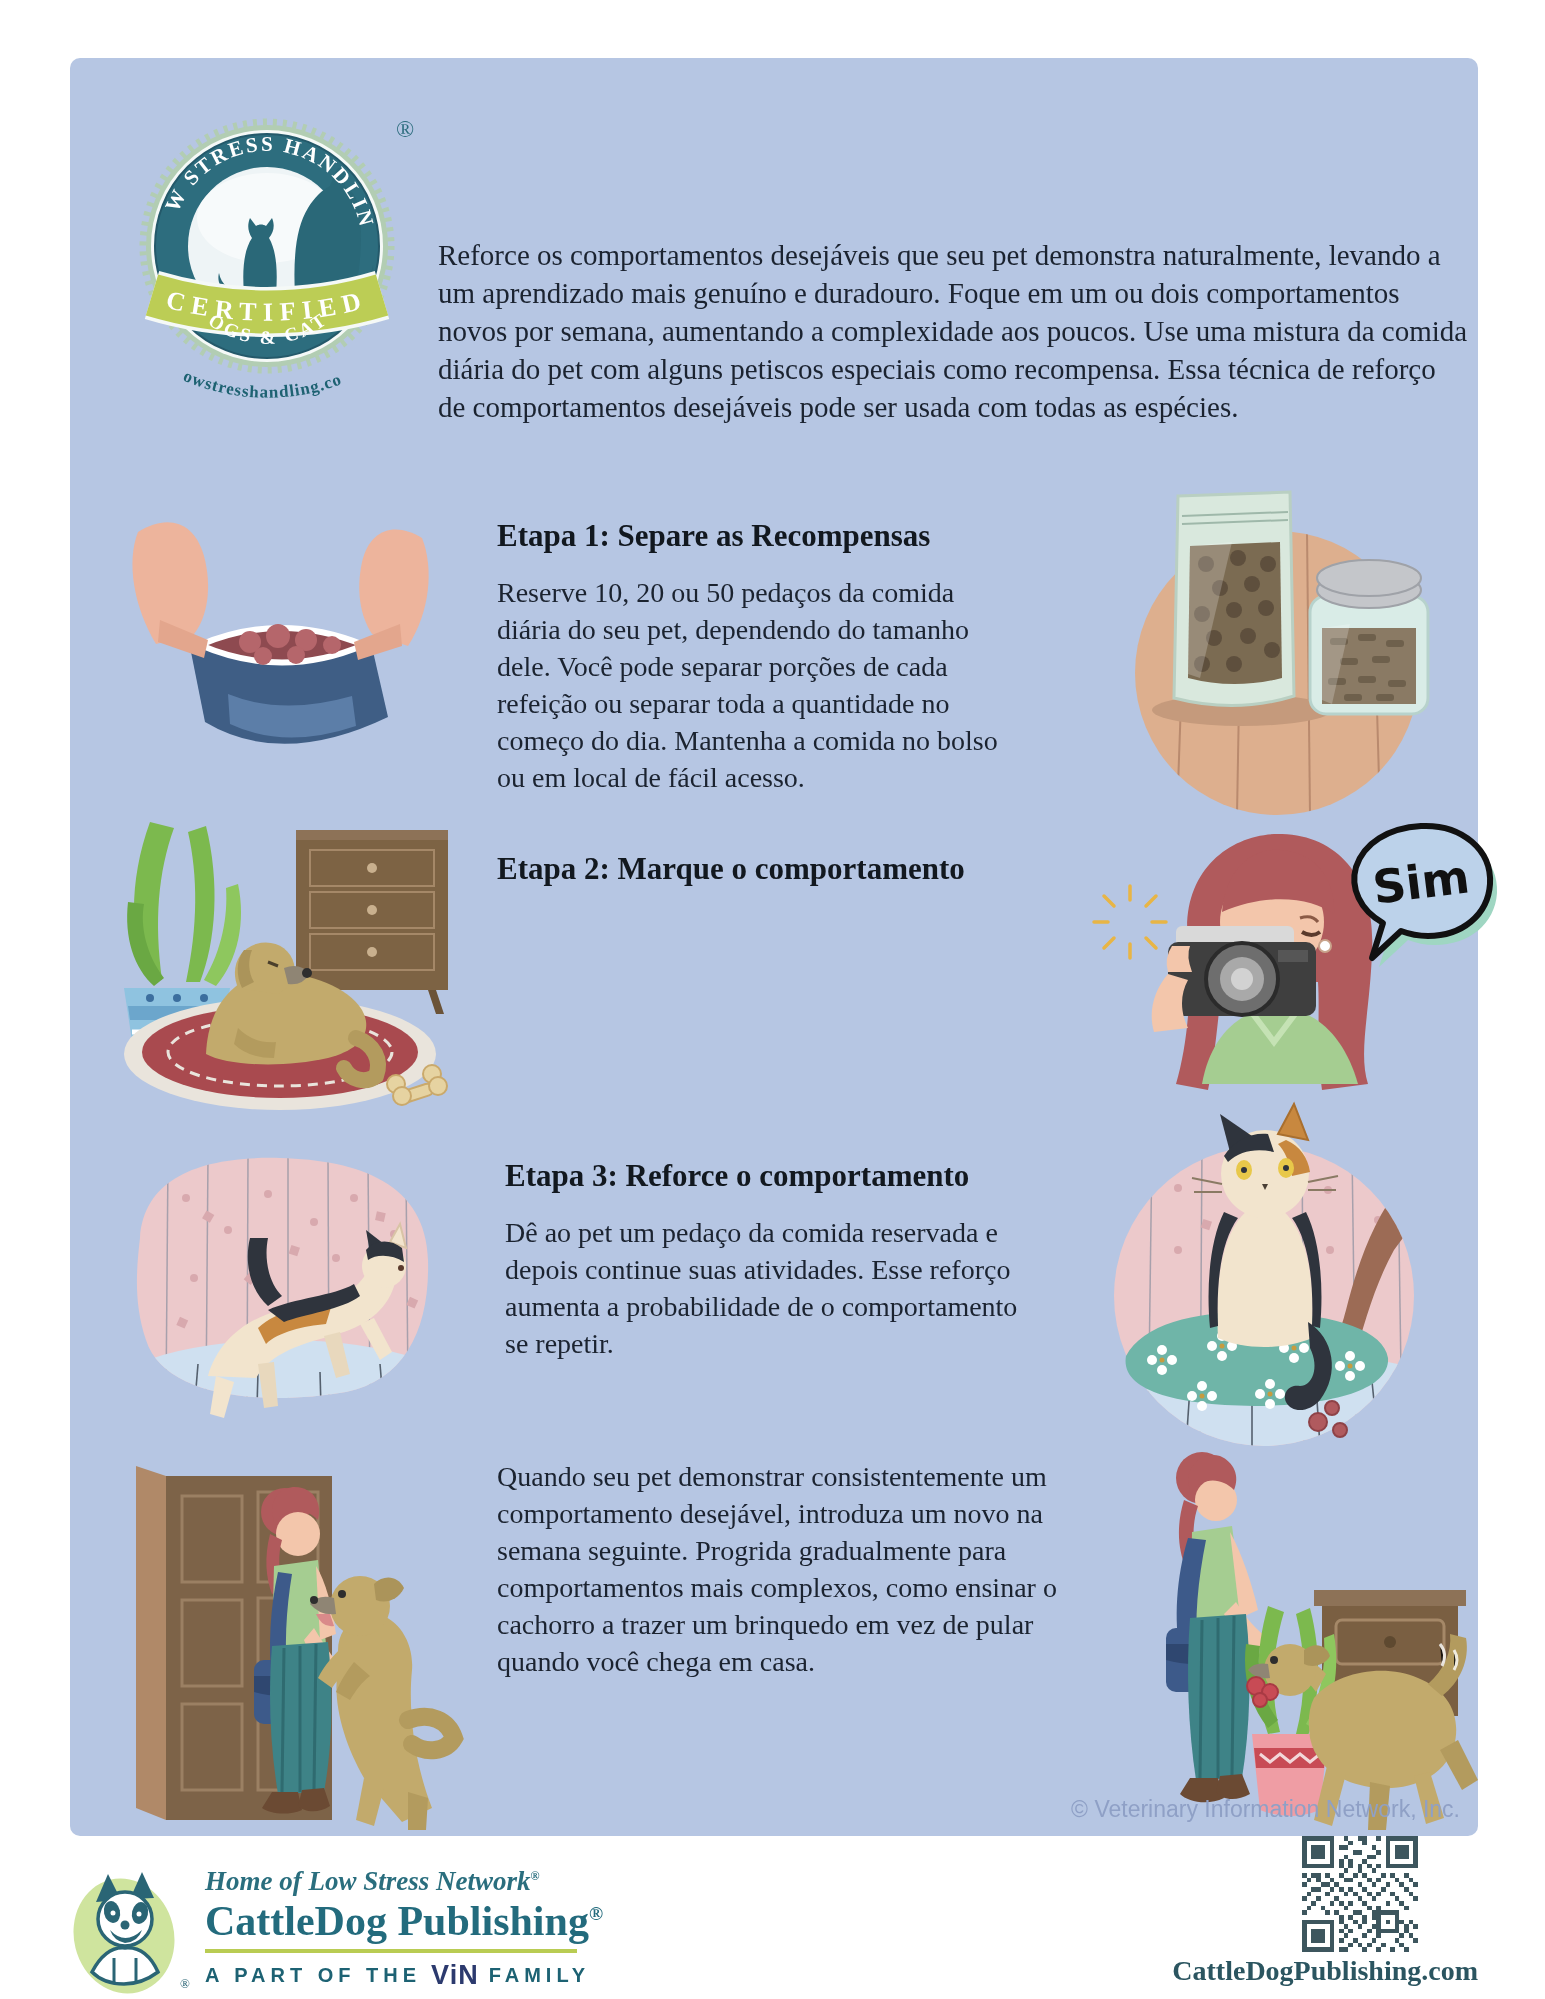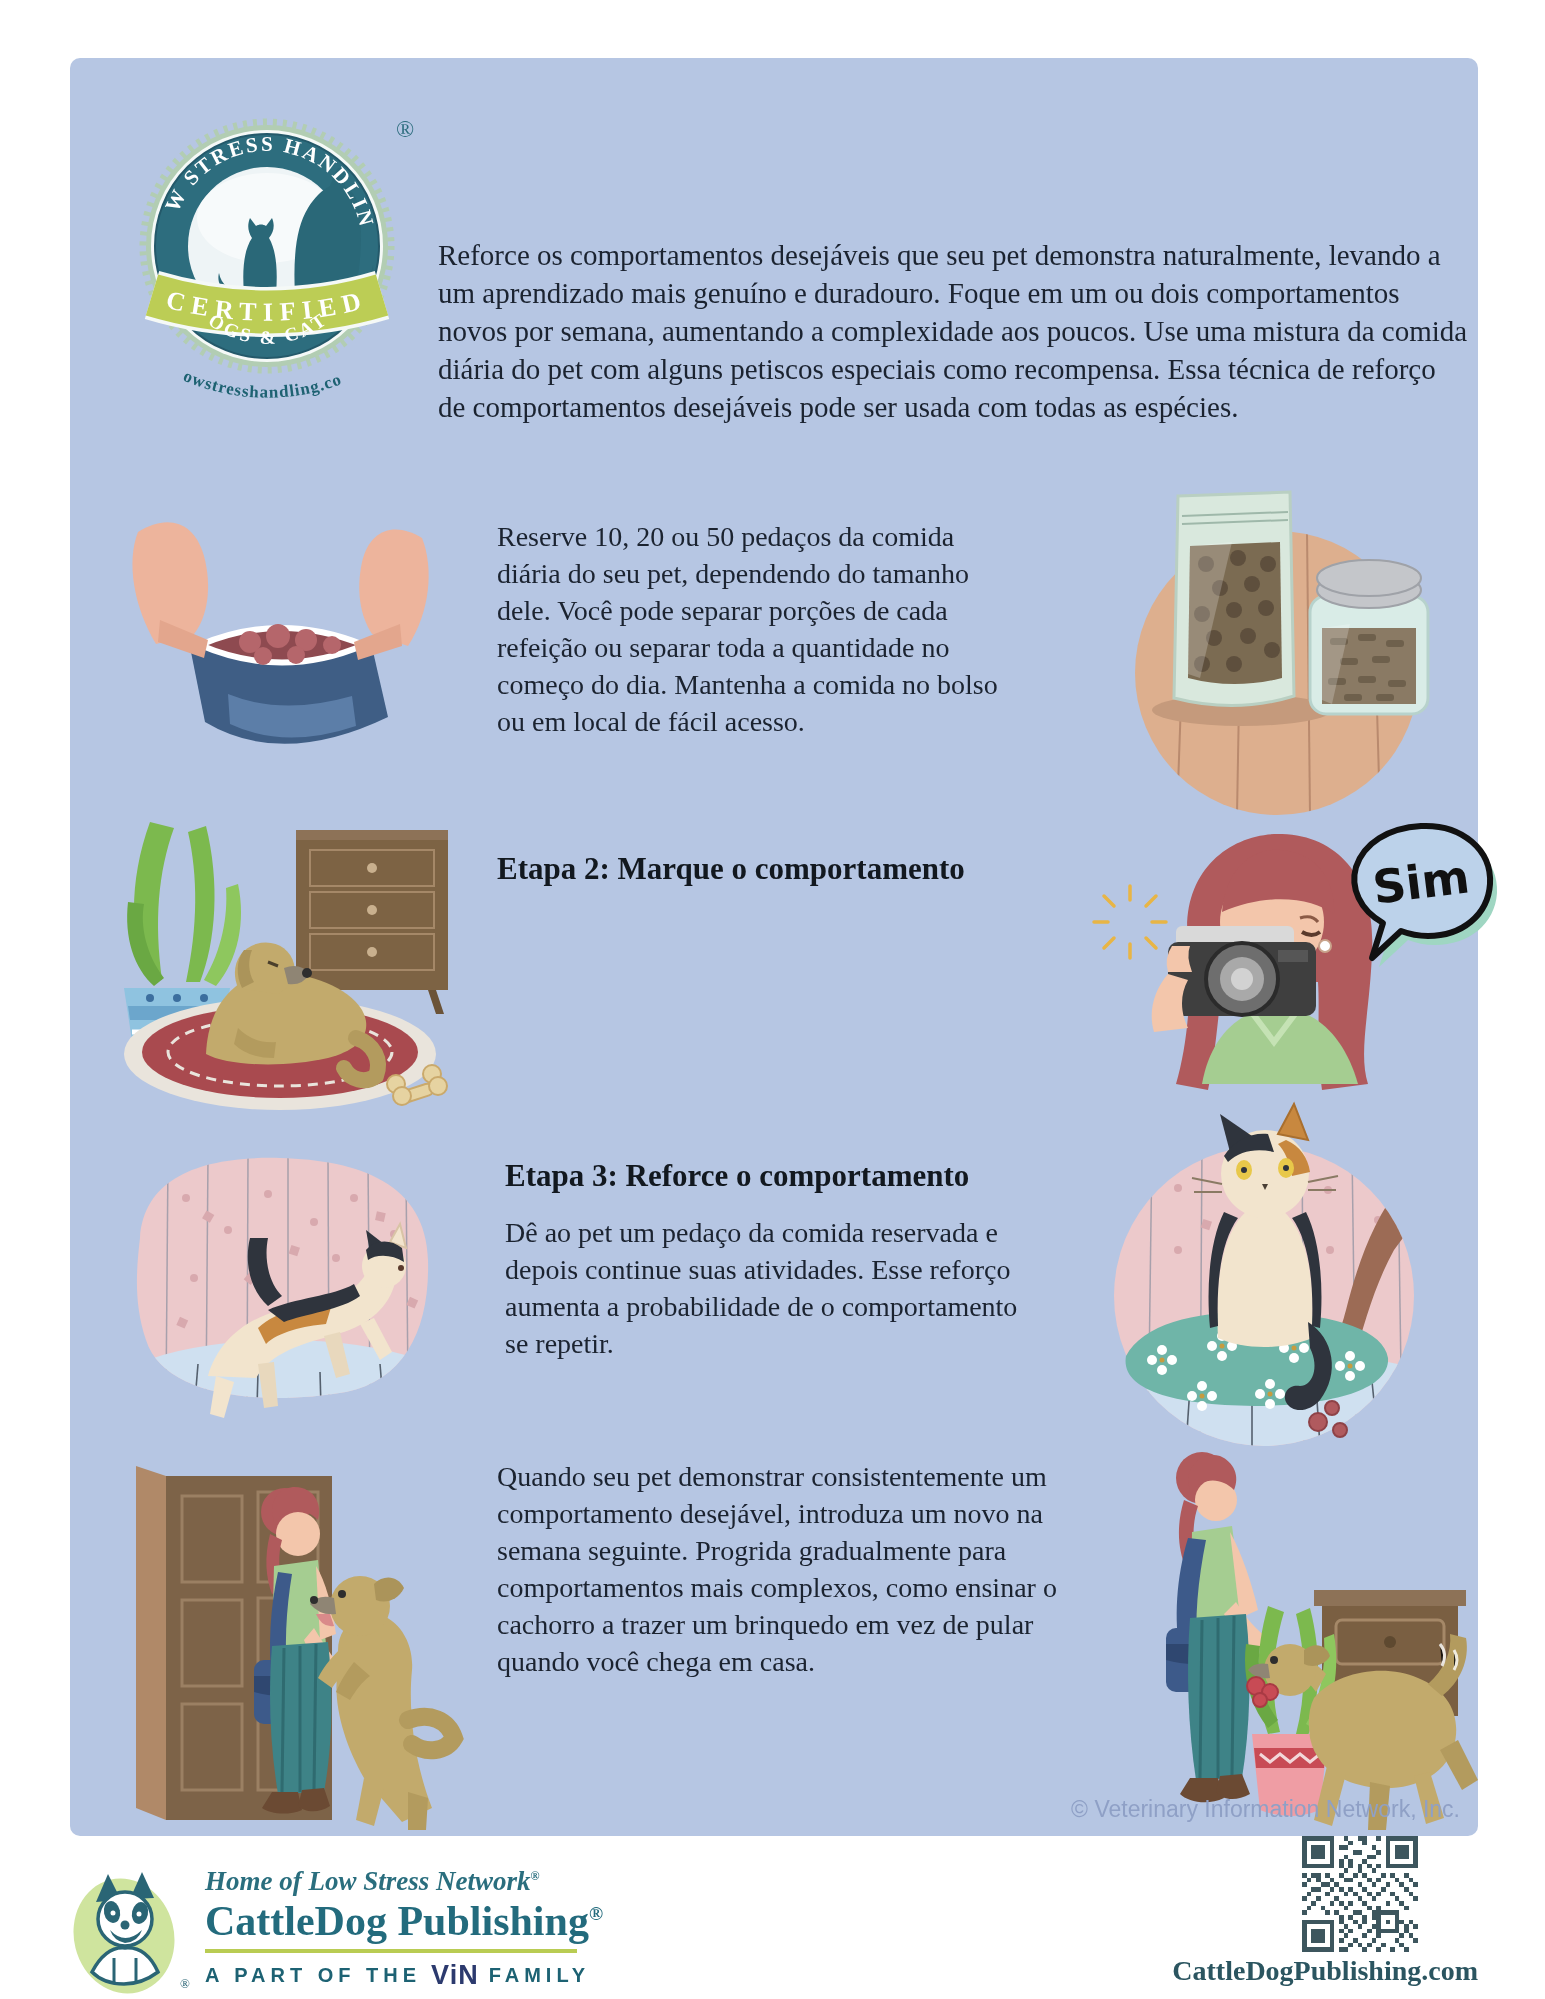--- a/index.html
+++ b/index.html
@@ -72,20 +72,21 @@
     </text>
     <text font-family="Liberation Serif,serif" font-size="17" font-weight="bold" fill="#1e6272" letter-spacing="1">
       <textPath href="#arcSite" startOffset="50%" text-anchor="middle">lowstresshandling.com</textPath>
     </text>
   </svg>
   <span class="abs" style="left:396px;top:116px;font-size:24px;color:#2d6d7e;">®</span>
 
   <div class="abs intro">Reforce os comportamentos desejáveis que seu pet demonstra naturalmente, levando a um aprendizado mais genuíno e duradouro. Foque em um ou dois comportamentos novos por semana, aumentando a complexidade aos poucos. Use uma mistura da comida diária do pet com alguns petiscos especiais como recompensa. Essa técnica de reforço de comportamentos desejáveis pode ser usada com todas as espécies.</div>
 
   <div class="abs step1-text">
+    <h2 class="step-head">Etapa 1: Separe as Recompensas</h2>
     <p class="step-body">Reserve 10, 20 ou 50 pedaços da comida diária do seu pet, dependendo do tamanho dele. Você pode separar porções de cada refeição ou separar toda a quantidade no começo do dia. Mantenha a comida no bolso ou em local de fácil acesso.</p>
   </div>
   <div class="abs step2-text">
     <h2 class="step-head">Etapa 2: Marque o comportamento</h2>
   </div>
   <div class="abs step3-text">
     <h2 class="step-head">Etapa 3: Reforce o comportamento</h2>
     <p class="step-body">Dê ao pet um pedaço da comida reservada e depois continue suas atividades. Esse reforço aumenta a probabilidade de o comportamento se repetir.</p>
   </div>
   <div class="abs step4-text">

